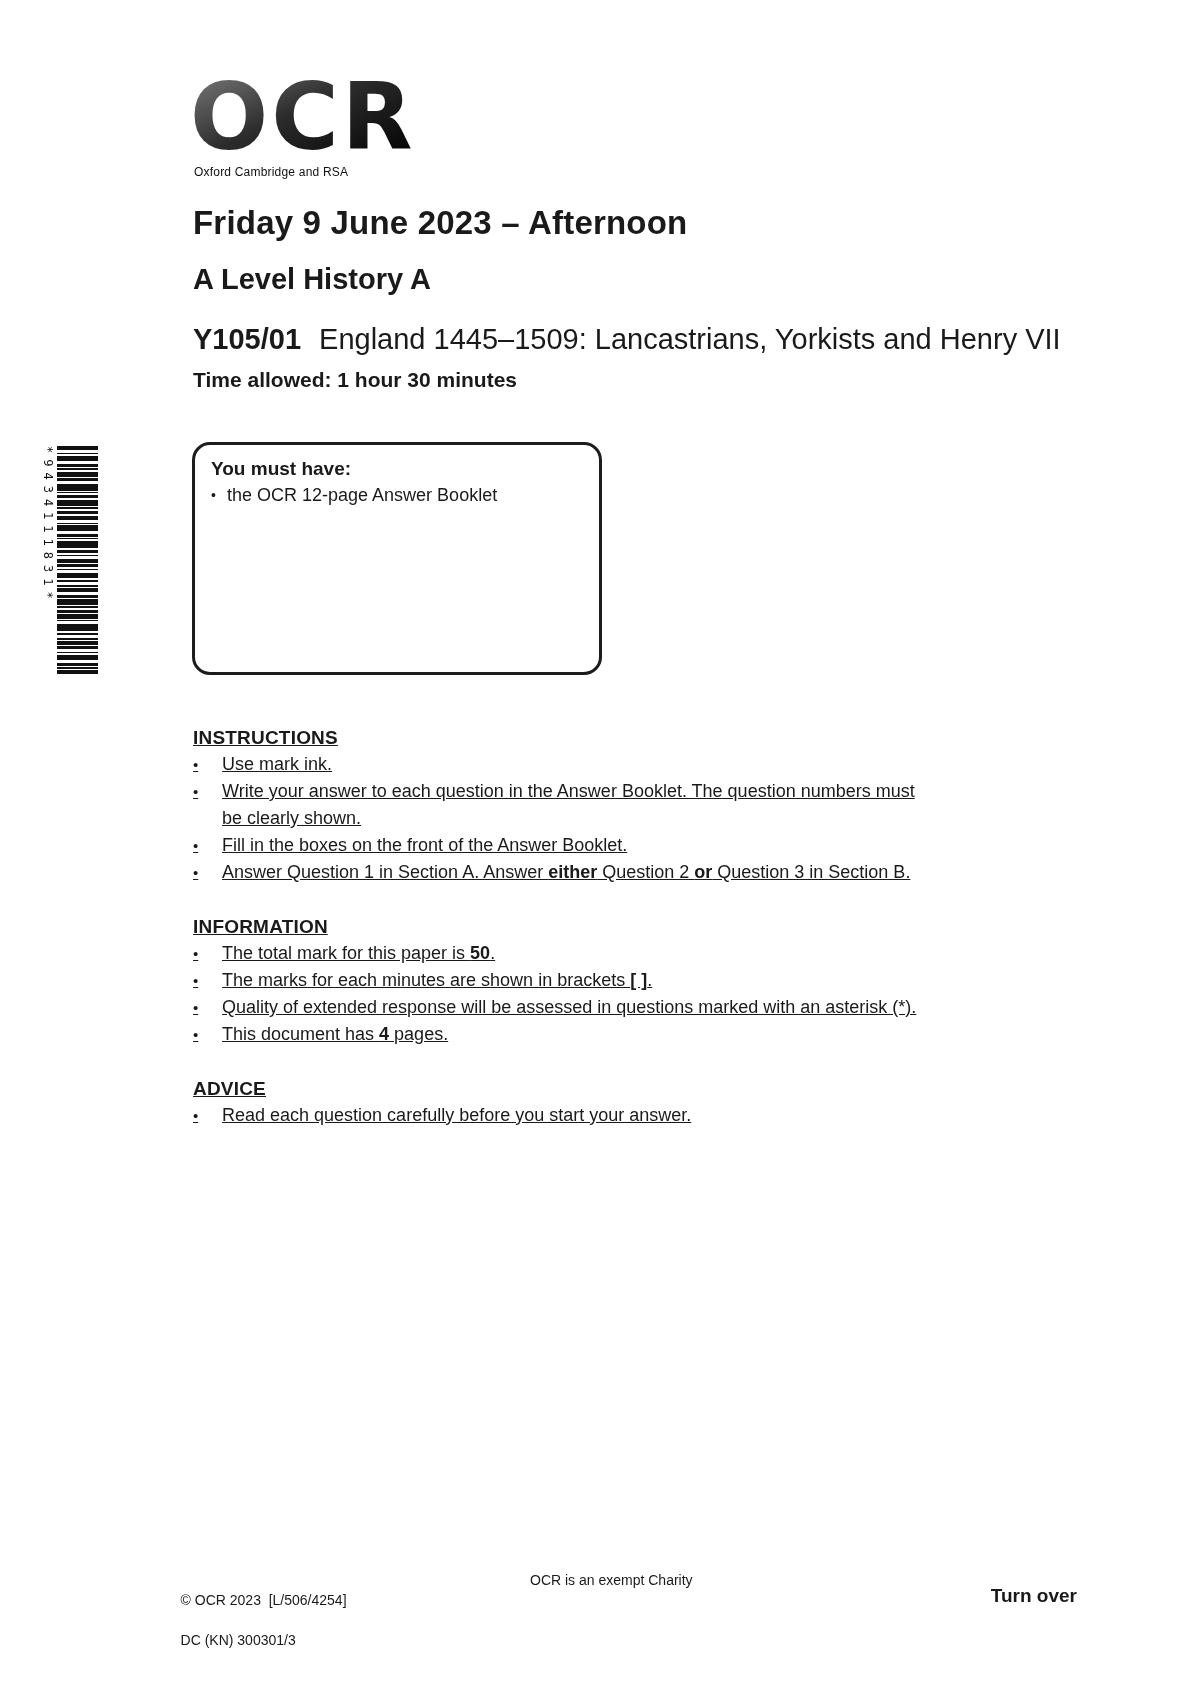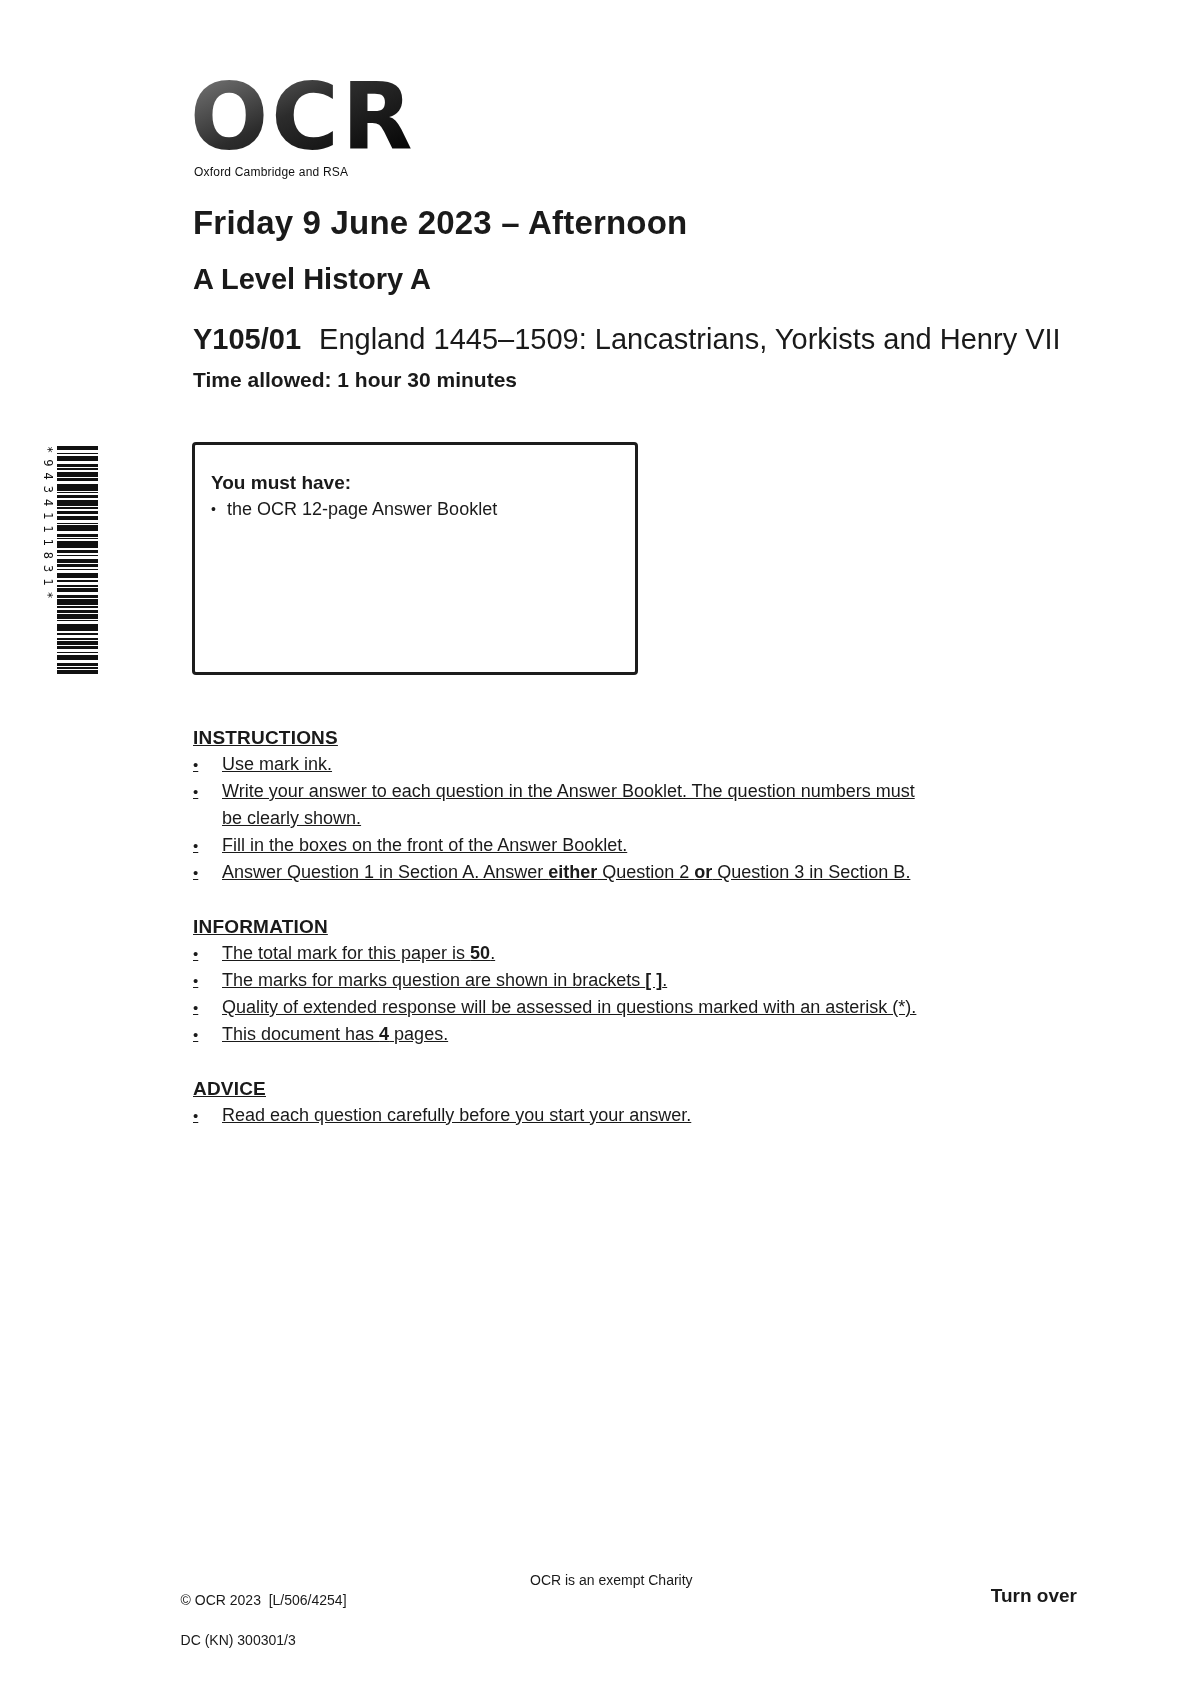--- a/index.html
+++ b/index.html
@@ -30,22 +30,22 @@
   .barcode-digits{
     position:absolute;left:55px;top:446px;width:230px;
     transform:rotate(90deg);transform-origin:0 0;
     font-family:"DejaVu Sans Mono","Liberation Mono",monospace;
     font-size:12px;line-height:14px;letter-spacing:6px;color:#111;white-space:nowrap;
   }
   .barcode-bars{position:absolute;left:57px;top:446px;width:41px;height:229px;}
   .barcode-bars .bar{width:100%;background:#111;}
   
   .must-box{
-    position:absolute;left:192px;top:442px;width:446px;height:233px;
-    border:3px solid #1c1c1c;border-radius:4px;box-sizing:border-box;padding:25px 16px;
+    position:absolute;left:192px;top:442px;width:410px;height:233px;
+    border:3px solid #1c1c1c;border-radius:18px;box-sizing:border-box;padding:11px 16px;
   }
   .must-heading{font-size:19px;font-weight:bold;line-height:26px;}
   .must-item{display:flex;font-size:18px;line-height:26px;}
   .must-item .dot{width:16px;font-size:14px;line-height:26px;}
   
   .sections{position:absolute;left:193px;top:724px;width:900px;}
   .section{margin-bottom:27px;text-decoration:underline;}
   .section-heading{font-size:19px;font-weight:bold;line-height:27px;letter-spacing:0.2px;}
   .bullet-row{display:flex;font-size:18px;line-height:27px;}
   .bullet-row .dot{width:29px;flex:0 0 29px;font-size:15px;line-height:27px;}
@@ -155,21 +155,21 @@
         </div>
       </div>
       <div class="section">
         <div class="section-heading">INFORMATION</div>
         <div class="bullet-row">
           <span class="dot">•</span>
           <span class="txt"><span>The total mark for this paper is </span><span class="b">50</span><span>.</span></span>
         </div>
         <div class="bullet-row">
           <span class="dot">•</span>
-          <span class="txt"><span>The marks for marks question are shown in brackets </span><span class="b">[ ]</span><span>.</span></span>
+          <span class="txt"><span>The marks for each minutes are shown in brackets </span><span class="b">[ ]</span><span>.</span></span>
         </div>
         <div class="bullet-row">
           <span class="dot">•</span>
           <span class="txt"><span>Quality of extended response will be assessed in questions marked with an asterisk (*).</span></span>
         </div>
         <div class="bullet-row">
           <span class="dot">•</span>
           <span class="txt"><span>This document has </span><span class="b">4</span><span> pages.</span></span>
         </div>
       </div>

